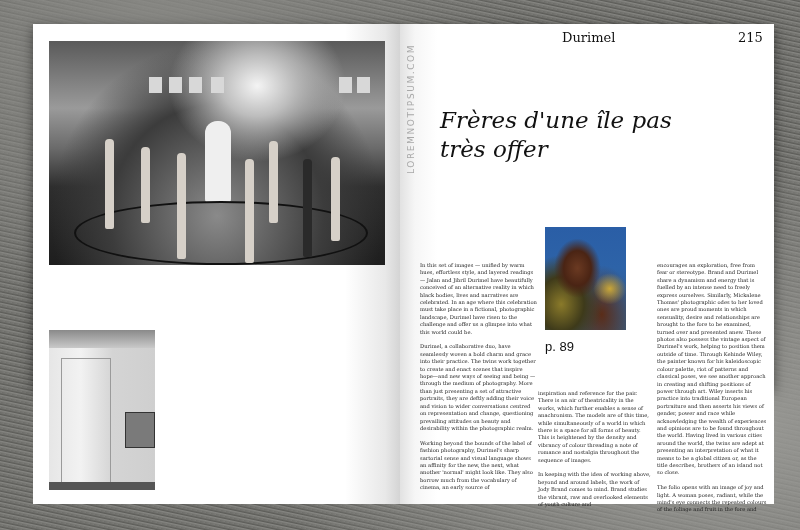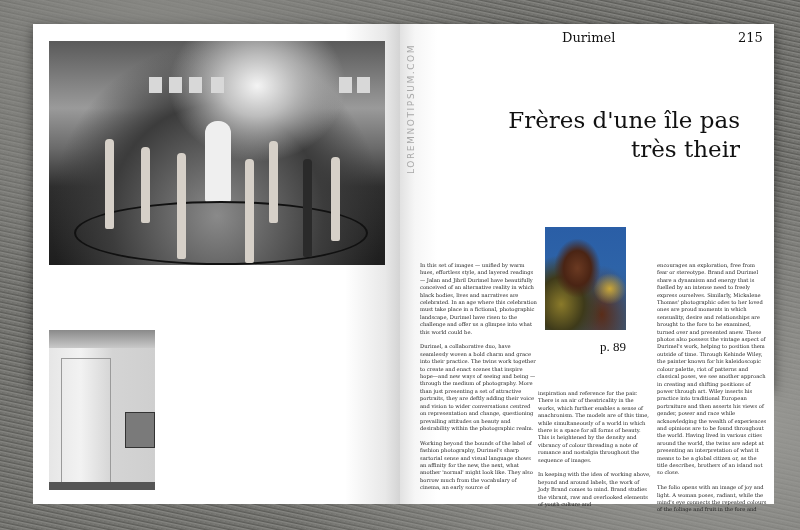--- a/index.html
+++ b/index.html
@@ -33,31 +33,31 @@
   .photo-small .ceiling { position: absolute; left: 0; top: 0; width: 106px; height: 18px; background: linear-gradient(#8a8a8a, #c9c9c9); }
   .photo-small .door { position: absolute; left: 12px; top: 28px; width: 48px; height: 124px; border: 1px solid #9a9a9a; }
   .photo-small .panel { position: absolute; left: 76px; top: 82px; width: 28px; height: 34px; background: #7a7a7a; border: 1px solid #333; }
   .photo-small .floor { position: absolute; left: 0; bottom: 0; width: 106px; height: 8px; background: #555; }
 
   .running-head { position: absolute; top: 6px; font-family: "DejaVu Serif", serif; font-size: 13px; color: #111; }
   .rh-title { left: 162px; }
   .rh-page { left: 338px; }
   .side-url { position: absolute; left: 6px; top: 150px; transform: rotate(-90deg); transform-origin: left top;
     font-family: "DejaVu Sans", sans-serif; font-size: 9px; letter-spacing: 1.6px; color: #a8a8a8; white-space: nowrap; }
-  .headline { position: absolute; left: 40px; top: 82px; width: 300px; text-align: right; font-family: "DejaVu Serif", serif;
-    font-size: 23px; line-height: 29px; color: #111; }
+  .headline { position: absolute; left: 40px; top: 82px; width: 300px; text-align: left; font-family: "DejaVu Serif", serif;
+    font-size: 23px; line-height: 29px; color: #111; font-style: italic; }
   .portrait { position: absolute; left: 145px; top: 203px; width: 81px; height: 103px;
     background:
       radial-gradient(ellipse at 40% 40%, #6b3a22 0%, #4a2414 20%, transparent 34%),
       radial-gradient(ellipse at 80% 60%, #c9a638 0%, transparent 18%),
       radial-gradient(ellipse at 20% 75%, #8a7a2a 0%, #3e3a1a 25%, transparent 45%),
       radial-gradient(ellipse at 70% 85%, #5a2c18 0%, transparent 40%),
       linear-gradient(to bottom, #2a5ea6 0%, #2d63a8 40%, #3a5a7a 100%); }
-  .portrait-caption { position: absolute; left: 145px; top: 315px; width: 81px; text-align: right;
-    font-family: Liberation Serif, serif; font-size: 13px; color: #111; }
+  .portrait-caption { position: absolute; left: 145px; top: 315px; width: 81px; text-align: left;
+    font-family: Liberation Sans, sans-serif; font-size: 13px; color: #111; }
   .col { position: absolute; font-family: "DejaVu Serif", serif; font-size: 5.2px; line-height: 7.4px; color: #222; text-align: left; }
   .col p { margin: 0 0 7.4px 0; }
   .col1 { left: 20px; top: 238px; width: 117px; }
   .col2 { left: 138px; top: 366px; width: 113px; }
   .col3 { left: 257px; top: 238px; width: 110px; }
 </style>
 </head>
 <body>
 
 <div class="spread">
@@ -87,21 +87,21 @@
     </div>
   </div>
 
   <div class="page-right">
     <div class="running-head rh-title">Durimel</div>
     <div class="running-head rh-page">215</div>
     <div class="side-url">LOREMNOTIPSUM.COM</div>
 
     <div class="headline">
       <div>Frères d'une île pas</div>
-      <div>très their</div>
+      <div>très offer</div>
     </div>
 
     <div class="portrait"></div>
     <div class="portrait-caption">p. 89</div>
 
     <div class="col col1">
       <p>In this set of images — unified by warm hues, effortless style, and layered readings — Jalan and Jibril Durimel have beautifully conceived of an alternative reality in which black bodies, lives and narratives are celebrated. In an age where this celebration must take place in a fictional, photographic landscape, Durimel have risen to the challenge and offer us a glimpse into what this world could be.</p>
       <p>Durimel, a collaborative duo, have seamlessly woven a bold charm and grace into their practice. The twins work together to create and enact scenes that inspire hope—and new ways of seeing and being — through the medium of photography. More than just presenting a set of attractive portraits, they are deftly adding their voice and vision to wider conversations centred on representation and change, questioning prevailing attitudes on beauty and desirability within the photographic realm.</p>
       <p>Working beyond the bounds of the label of fashion photography, Durimel's sharp sartorial sense and visual language shows an affinity for the new, the next, what another 'normal' might look like. They also borrow much from the vocabulary of cinema, an early source of</p>
     </div>

